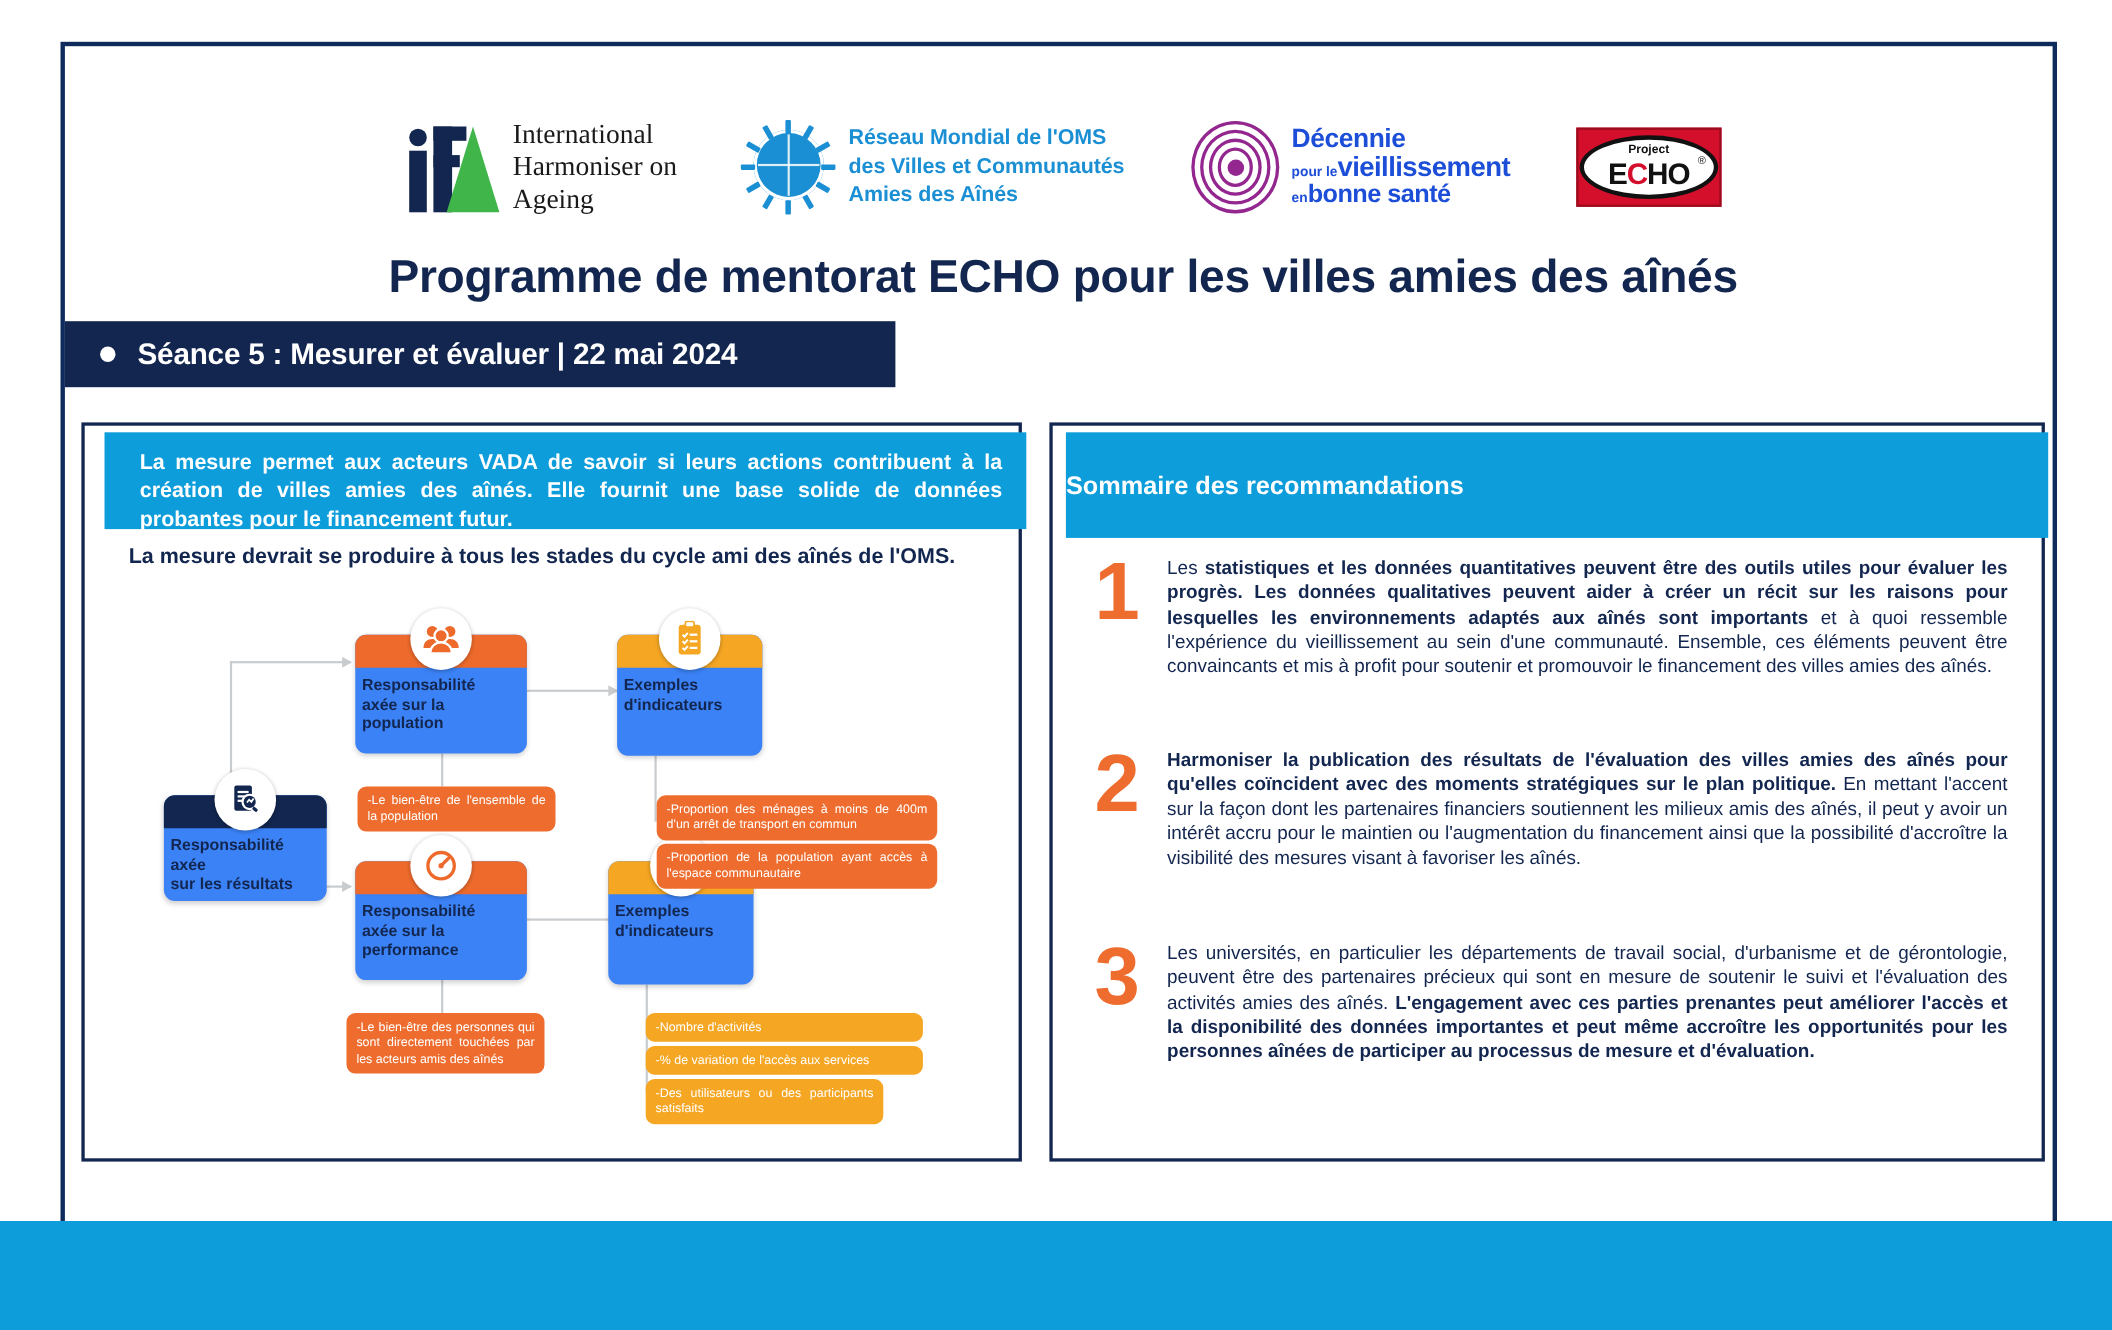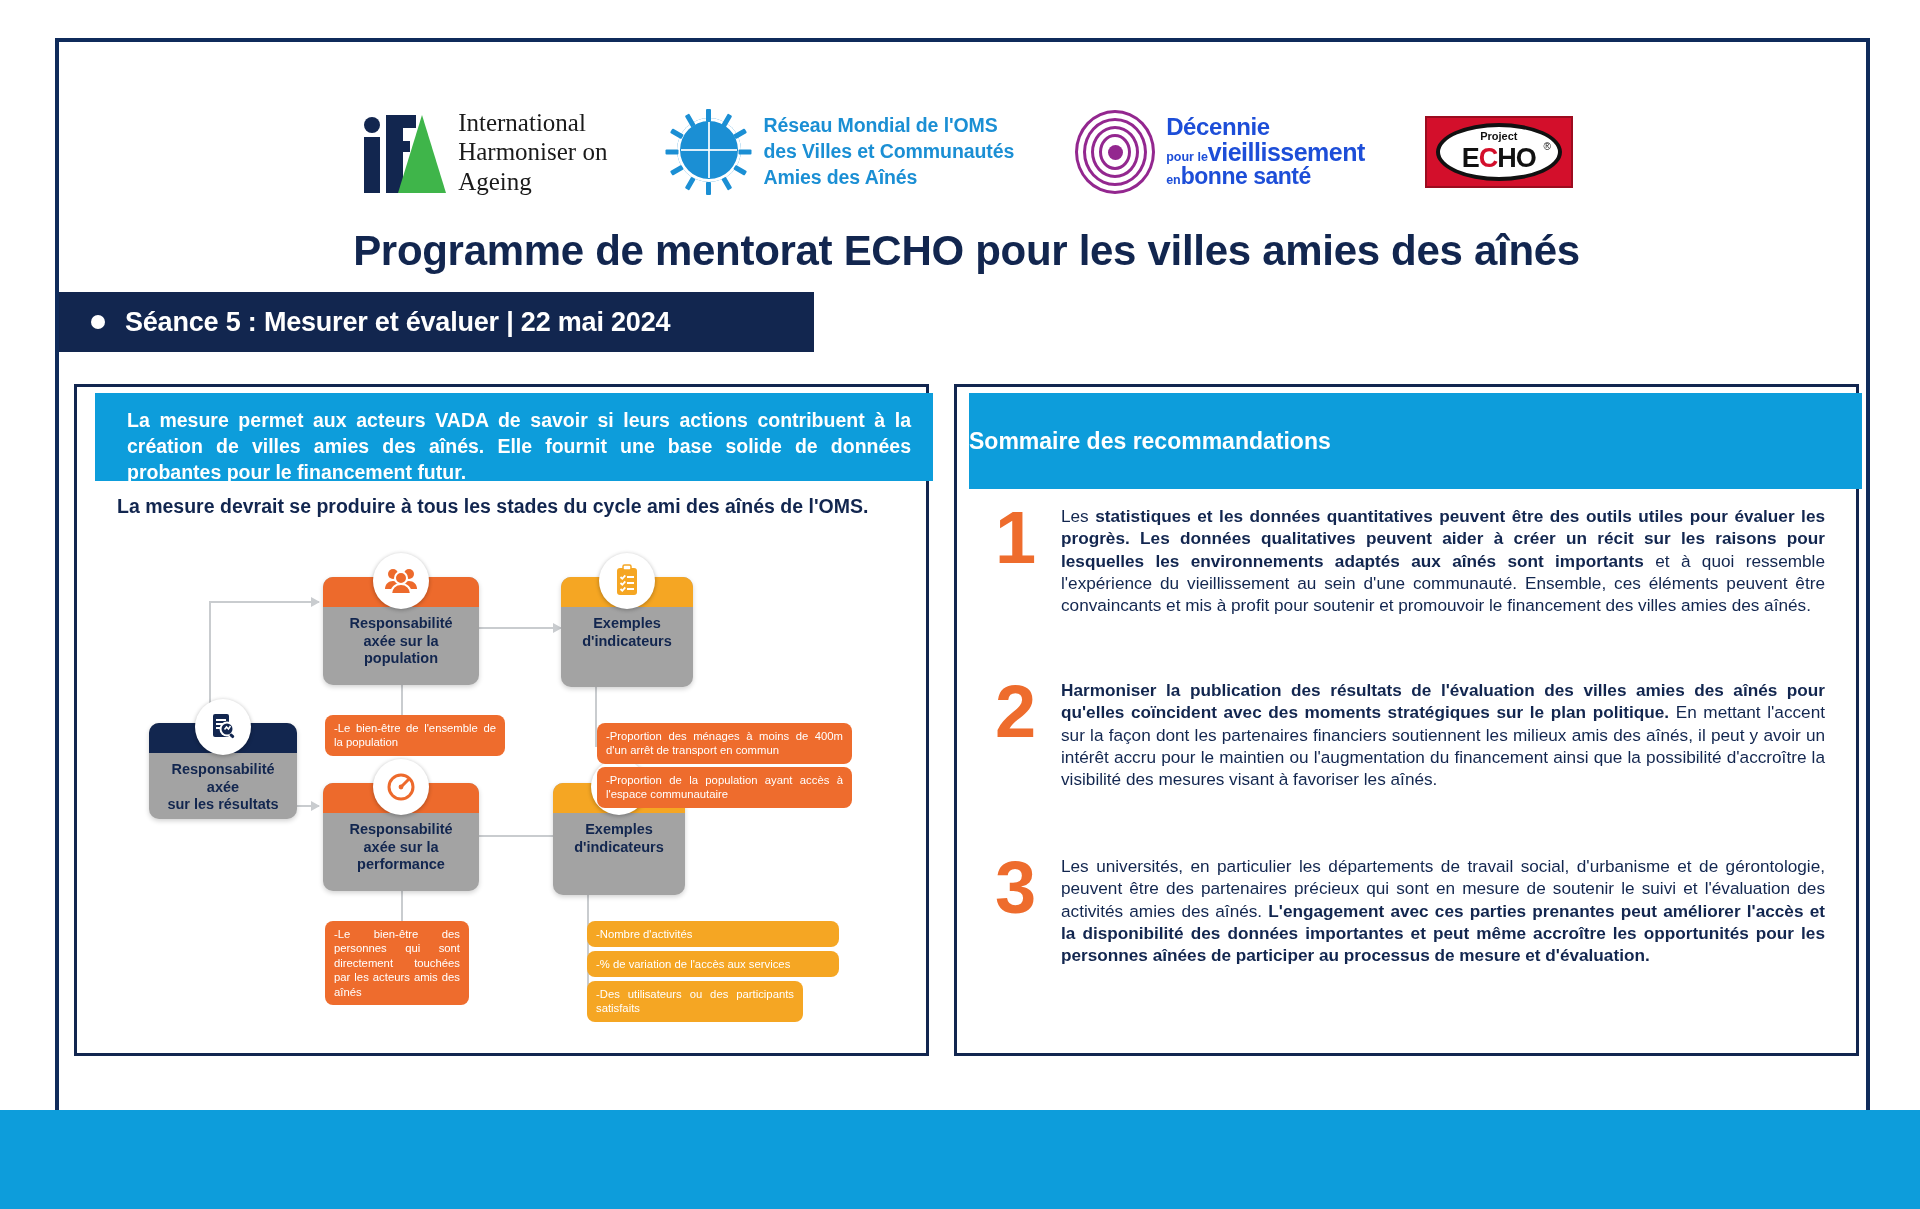--- a/index.html
+++ b/index.html
@@ -126,21 +126,21 @@
     border-radius: 50%; background: #93278f;
   }
   .dec-text { margin-left: 10px; color: #1d4ed8; line-height: 1.02; }
   .dec-l1 { font-size: 24px; font-weight: bold; letter-spacing: -0.4px; }
   .dec-l2 { font-size: 25px; font-weight: bold; letter-spacing: -0.5px; }
   .dec-l3 { font-size: 23px; font-weight: bold; letter-spacing: -0.5px; }
   .dec-sm { font-size: 12.5px; font-weight: bold; }
 
   
   .echo-mark {
-    width: 148px; height: 72px;
+    width: 132px; height: 72px;
     background: #d30f2b;
     border: 2px solid #9c0c1f;
     display: flex; align-items: center; justify-content: center;
   }
   .echo-oval {
     width: 126px; height: 58px;
     border: 4px solid #111111;
     border-radius: 50%;
     background: #ffffff;
     position: relative;
@@ -217,24 +217,24 @@
   }
 
   
   #flow {
     position: absolute;
     left: 10px; top: 140px;
     width: 840px; height: 520px;
   }
   .node {
     position: absolute;
-    background: #a3a3a3;
+    background: #3b82f6;
     border-radius: 10px;
     box-shadow: 0 2px 5px rgba(0,0,0,.18);
-    text-align: center;
+    text-align: left;
     color: #12264f;
     font-weight: bold;
   }
   .node .cap {
     position: absolute; left: 0; top: 0; right: 0; height: 30px;
     border-radius: 10px 10px 0 0;
   }
   .node .label {
     position: absolute; left: 6px; right: 6px; top: 38px;
     font-size: 14.5px; line-height: 1.22;
@@ -485,21 +485,21 @@
         </div>
         <div class="label">Exemples<br>d'indicateurs</div>
       </div>
 
       <div class="tag tag-orange" style="left:238px; top:188px; width:180px;">-Le bien-être de l'ensemble de la population</div>
 
       <div class="tag tag-orange" style="left:510px; top:196px; width:255px;">-Proportion des ménages à moins de 400m d'un arrêt de transport en commun</div>
 
       <div class="tag tag-orange" style="left:510px; top:240px; width:255px;">-Proportion de la population ayant accès à l'espace communautaire</div>
 
-      <div class="tag tag-orange" style="left:238px; top:394px; width:144px;">-Le bien-être des personnes qui sont directement touchées par les acteurs amis des aînés</div>
+      <div class="tag tag-orange" style="left:228px; top:394px; width:180px;">-Le bien-être des personnes qui sont directement touchées par les acteurs amis des aînés</div>
 
       <div class="tag tag-yellow" style="left:500px; top:394px; width:252px;">-Nombre d'activités</div>
 
       <div class="tag tag-yellow" style="left:500px; top:424px; width:252px;">-% de variation de l'accès aux services</div>
 
       <div class="tag tag-yellow" style="left:500px; top:454px; width:216px;">-Des utilisateurs ou des participants satisfaits</div>
     </div>
   </div>
 
   <div id="right-card">

